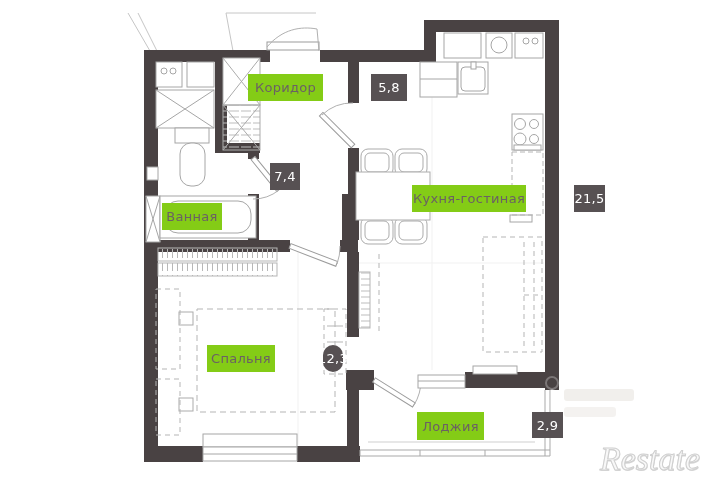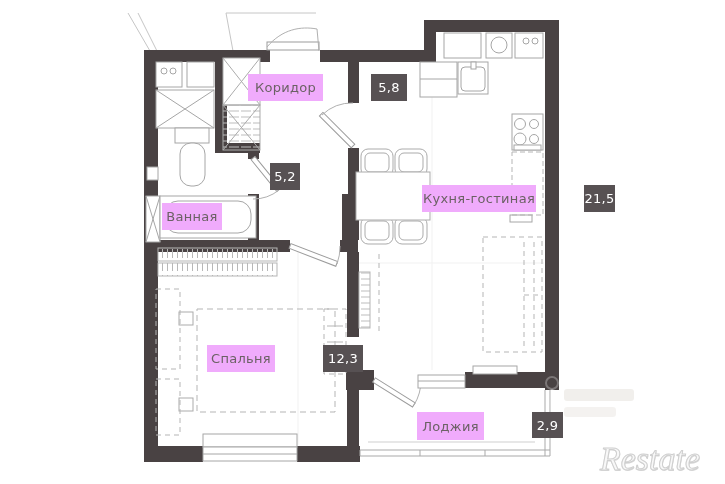--- a/index.html
+++ b/index.html
@@ -1,20 +1,20 @@
 <!DOCTYPE html>
 <html><head>
 <meta charset="utf-8">
 <style>
   html,body{margin:0;padding:0;background:#fff;}
   #canvas{position:relative;width:725px;height:484px;background:#ffffff;overflow:hidden;
           font-family:"DejaVu Sans",sans-serif;}
   #plan-svg{position:absolute;left:0;top:0;}
   .room-label{position:absolute;display:flex;font-size:13px;letter-spacing:.3px;}
-  .rl-name{background:#f0abfc;color:#6b6164;display:flex;align-items:center;justify-content:center;}
+  .rl-name{background:#84cc16;color:#6b6164;display:flex;align-items:center;justify-content:center;}
   .rl-area{background:#575153;color:#ffffff;display:flex;align-items:center;justify-content:center;margin-left:48px;}
   .brand-watermark{position:absolute;left:600px;top:440px;width:125px;
      font-family:Liberation Serif, serif;font-style:italic;font-size:34px;
      color:#f8f8f8;-webkit-text-stroke:1px #cfcfcf;
      text-shadow:0.5px 0.5px 0 #d8d8d8,-0.5px -0.5px 0 #e8e8e8;}
 </style>
 </head>
 <body>
 
 <div id="canvas">
@@ -199,29 +199,29 @@
     <rect x="564" y="407" width="52" height="10" rx="3" fill="#cdc5bb" opacity="0.22"></rect>
   </g>
 </svg>
 
 <div class="room-label" style="left:248px;top:74px;">
   <span class="rl-name" style="width:75px;height:27px;">Коридор</span>
   <span class="rl-area" style="width:36px;height:27px;">5,8</span>
 </div>
 <div class="room-label" style="left:162px;top:163px;">
   <span class="rl-name" style="width:60px;height:27px;margin-top:40px;">Ванная</span>
-  <span class="rl-area" style="width:30px;height:27px;">5,2</span>
-</div>
-<div class="room-label" style="left:422px;top:185px;">
+  <span class="rl-area" style="width:30px;height:27px;">7,4</span>
+</div>
+<div class="room-label" style="left:412px;top:185px;">
   <span class="rl-name" style="width:114px;height:27px;">Кухня-гостиная</span>
   <span class="rl-area" style="width:31px;height:27px;">21,5</span>
 </div>
 <div class="room-label" style="left:207px;top:345px;">
   <span class="rl-name" style="width:68px;height:27px;">Спальня</span>
-  <span class="rl-area" style="width:40px;height:27px;">12,3</span>
+  <span class="rl-area" style="width:20px;height:27px;border-radius:11px;">12,3</span>
 </div>
 <div class="room-label" style="left:405px;top:412px;">
   <span class="rl-name" style="width:67px;height:28px;margin-left:12px;">Лоджия</span>
   <span class="rl-area" style="width:31px;height:26px;">2,9</span>
 </div>
 
 <div class="brand-watermark">Restate</div>
 
 </div>
 

